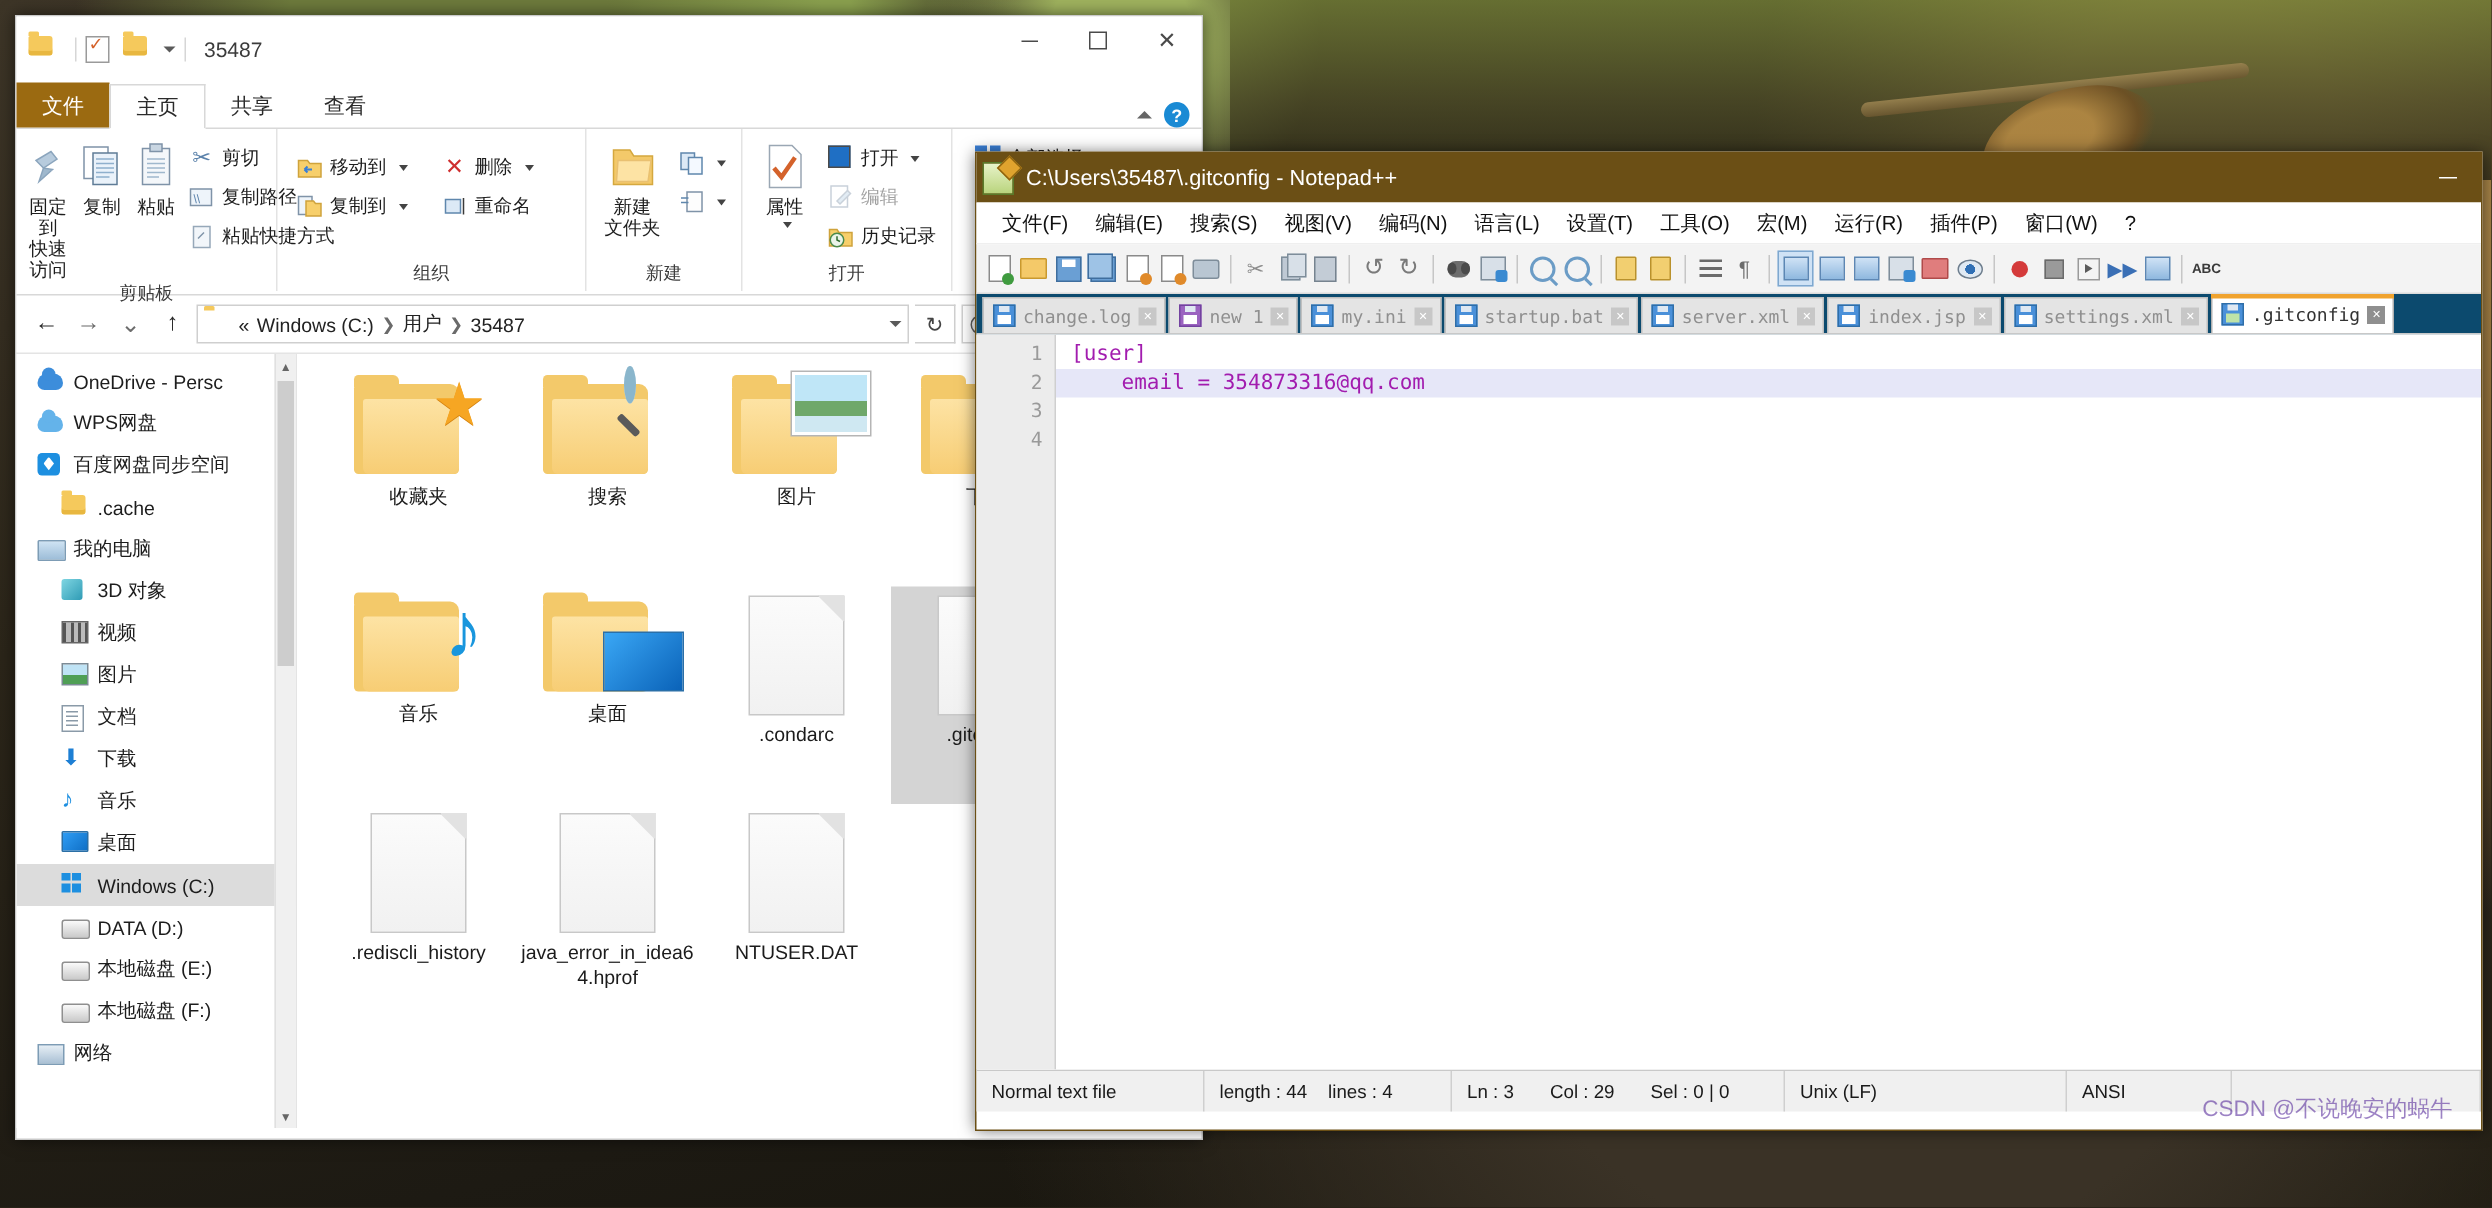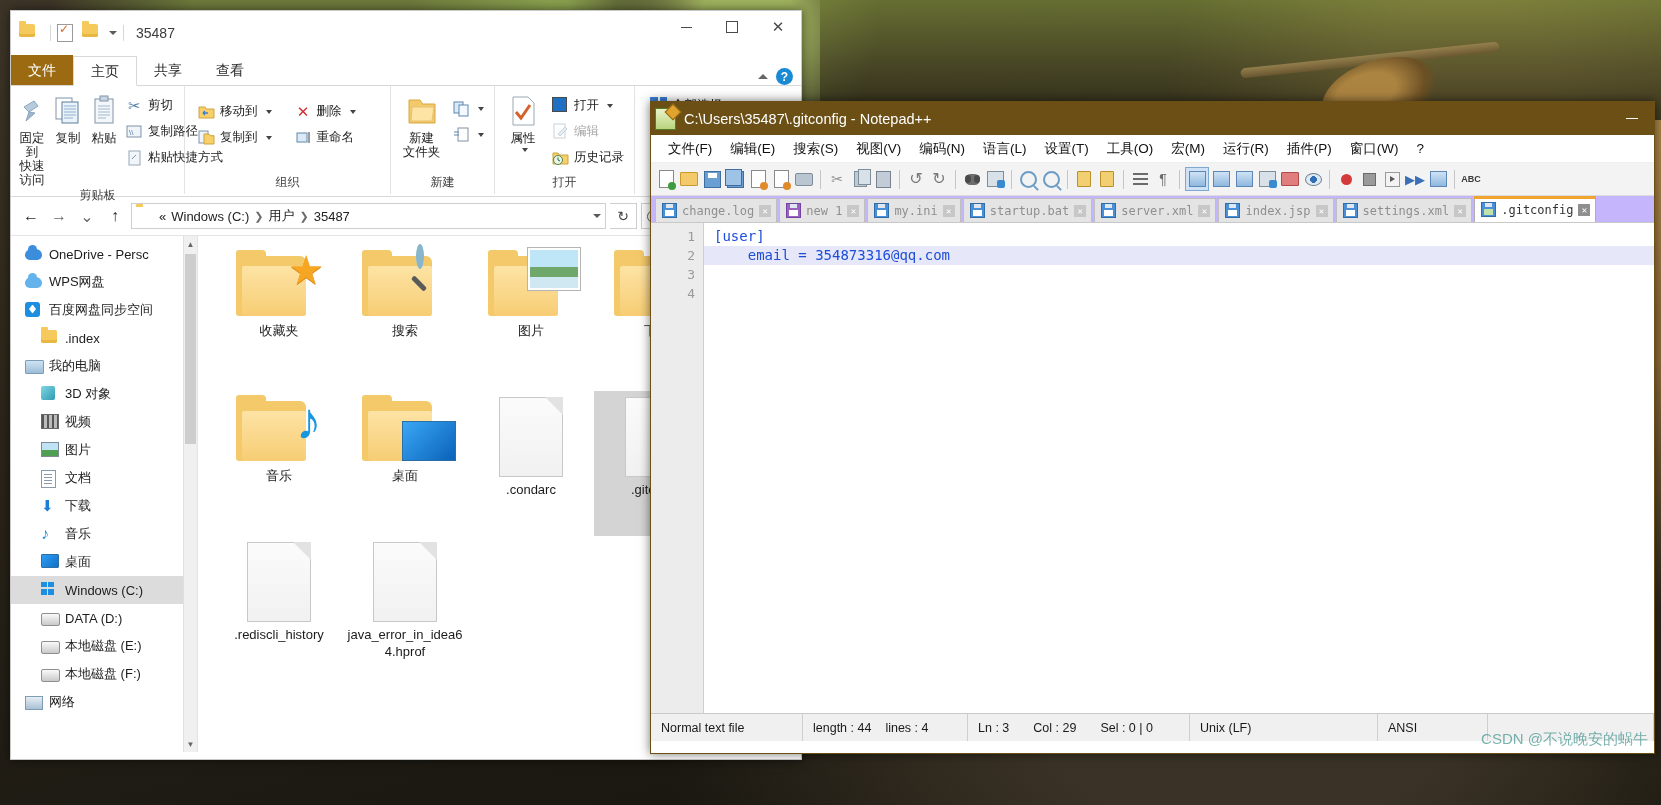--- a/index.html
+++ b/index.html
@@ -244,21 +244,21 @@
   .g-macro-stop{width:11px;height:11px;background:#9a9a9a;border:1px solid #6a6a6a;}
   .g-macro-play{width:13px;height:13px;border:1px solid #9a9a9a;position:relative;background:#f3f3f3;}
   .g-macro-play:after{content:"";position:absolute;left:4px;top:3px;border-left:5px solid #5a5a5a;
     border-top:3.5px solid transparent;border-bottom:3.5px solid transparent;}
   .g-ff{color:#3a6fb5;font-size:13px;line-height:13px;font-weight:bold;}
   .g-abc{font-size:9px;color:#3a3a3a;font-weight:bold;}
   .g-red-folder{width:16px;height:12px;background:#e07d7d;border:1px solid #b04a4a;border-radius:1px;}
   .g-eye{width:15px;height:11px;border-radius:50%;background:radial-gradient(circle,#2f6fb5 0 35%,#dfe9f3 36%);
     border:1px solid #6d7d8d;}
 
-  #npp-tabs{height:26px;background:#c4b5fd;display:flex;align-items:flex-end;
+  #npp-tabs{height:26px;background:#0c4a6e;display:flex;align-items:flex-end;
     border-bottom:1px solid #c8c8c8;padding-left:4px;}
   .ntab{height:23px;display:flex;align-items:center;gap:5px;padding:0 5px 0 6px;
     background:#e4e4e4;border:1px solid #bfbfbf;border-bottom:none;margin-right:2px;
     font-family:"DejaVu Sans Mono","Liberation Mono",monospace;font-size:12px;color:#8f8f8f;
     cursor:default;position:relative;}
   .ntab.active{background:#fff;color:#333;height:25px;border-color:#b0b0b0;}
   .ntab.active:before{content:"";position:absolute;left:-1px;right:-1px;top:-1px;height:3px;
     background:#f0a32e;}
   .tab-dsk{width:13px;height:13px;background:#4a90d9;border:1px solid #2f6ea8;position:relative;
     flex:0 0 auto;}
@@ -269,35 +269,35 @@
   .tab-x{width:12px;height:12px;background:#c7c7c7;color:#fff;font-size:9px;display:flex;
     align-items:center;justify-content:center;flex:0 0 auto;}
   .ntab.active .tab-x{background:#8f8f8f;}
 
   #npp-editor{height:490px;display:flex;background:#fff;position:relative;overflow:hidden;}
   #gutter{width:53px;background:#ececec;border-right:1px solid #cfcfcf;padding-top:4px;
     font-family:"DejaVu Sans Mono","Liberation Mono",monospace;font-size:13px;color:#9a9a9a;
     text-align:right;box-sizing:border-box;padding-right:8px;}
   #gutter div{height:19px;line-height:19px;}
   #code{flex:1;padding-top:4px;font-family:"DejaVu Sans Mono","Liberation Mono",monospace;
-    font-size:14px;color:#1d4ed8;white-space:pre;}
+    font-size:14px;color:#a21caf;white-space:pre;}
   #code div{height:19px;line-height:19px;padding-left:10px;}
   #code div.cur{background:#e6e7f8;}
   #npp-status{height:27px;background:#f0f0f0;border-top:1px solid #c9c9c9;display:flex;
     align-items:center;font-size:12.5px;color:#1a1a1a;}
   .st{height:27px;display:flex;align-items:center;padding:0 10px;border-right:1px solid #cfcfcf;
     box-sizing:border-box;}
   #st-type{width:152px;}
   #st-len{width:165px;gap:14px;}
   #st-pos{width:222px;gap:24px;}
   #st-eol{width:188px;text-align:center;}
   #st-enc{width:110px;}
   #st-ins{flex:1;}
 
-  #watermark{position:absolute;right:6px;bottom:4px;font-size:15px;color:#0f766e;opacity:.55;
+  #watermark{position:absolute;right:19px;bottom:4px;font-size:15px;color:#4c1d95;opacity:.55;
     pointer-events:none;white-space:nowrap;}
 </style>
 </head>
 <body>
 
 <div id="desktop">
   <div id="desk-shelf"></div>
   <div id="desk-rail"></div>
   <div id="desk-tool"></div>
 </div>
@@ -586,21 +586,21 @@
           <div class="navitem">
             <span class="nav-ic">
               <div class="baidu"></div>
             </span>
             <span>百度网盘同步空间</span>
           </div>
           <div class="navitem ind">
             <span class="nav-ic">
               <div class="folder-mini"></div>
             </span>
-            <span>.index</span>
+            <span>.cache</span>
           </div>
           <div class="navitem">
             <span class="nav-ic">
               <div class="pc"></div>
             </span>
             <span>我的电脑</span>
           </div>
           <div class="navitem ind">
             <span class="nav-ic">
               <div class="cube"></div>
@@ -744,20 +744,24 @@
             <div class="filepage"></div>
             <div class="name">.gitconfig</div>
           </div>
           <div class="cell">
             <div class="filepage"></div>
             <div class="name">.rediscli_history</div>
           </div>
           <div class="cell">
             <div class="filepage"></div>
             <div class="name">java_error_in_idea64.hprof</div>
+          </div>
+          <div class="cell">
+            <div class="filepage"></div>
+            <div class="name">NTUSER.DAT</div>
           </div>
         </div>
       <div id="main-scroll">
         <div id="main-thumb"></div>
       </div>
     </div>
   </div>
 </div>
 
 <div class="win" id="npp">

